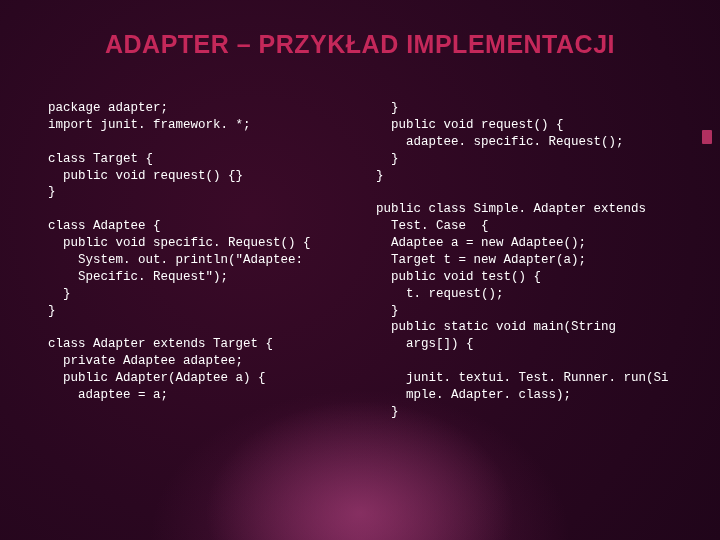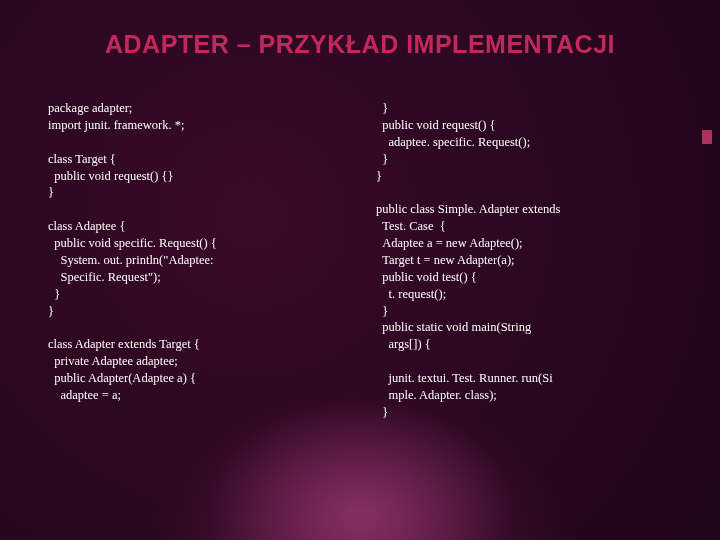--- a/index.html
+++ b/index.html
@@ -33,21 +33,21 @@
   .cols {
     position: absolute;
     top: 100px;
     left: 48px;
     right: 40px;
     display: flex;
     gap: 24px;
   }
   .col {
     flex: 1;
-    font-family: Liberation Serif, serif;
+    font-family: Liberation Mono, monospace;
     font-size: 12.5px;
     line-height: 1.35;
     color: #fff;
     white-space: pre-wrap;
   }
   .slidenum {
     position: absolute;
     right: 8px;
     top: 130px;
     width: 10px;

